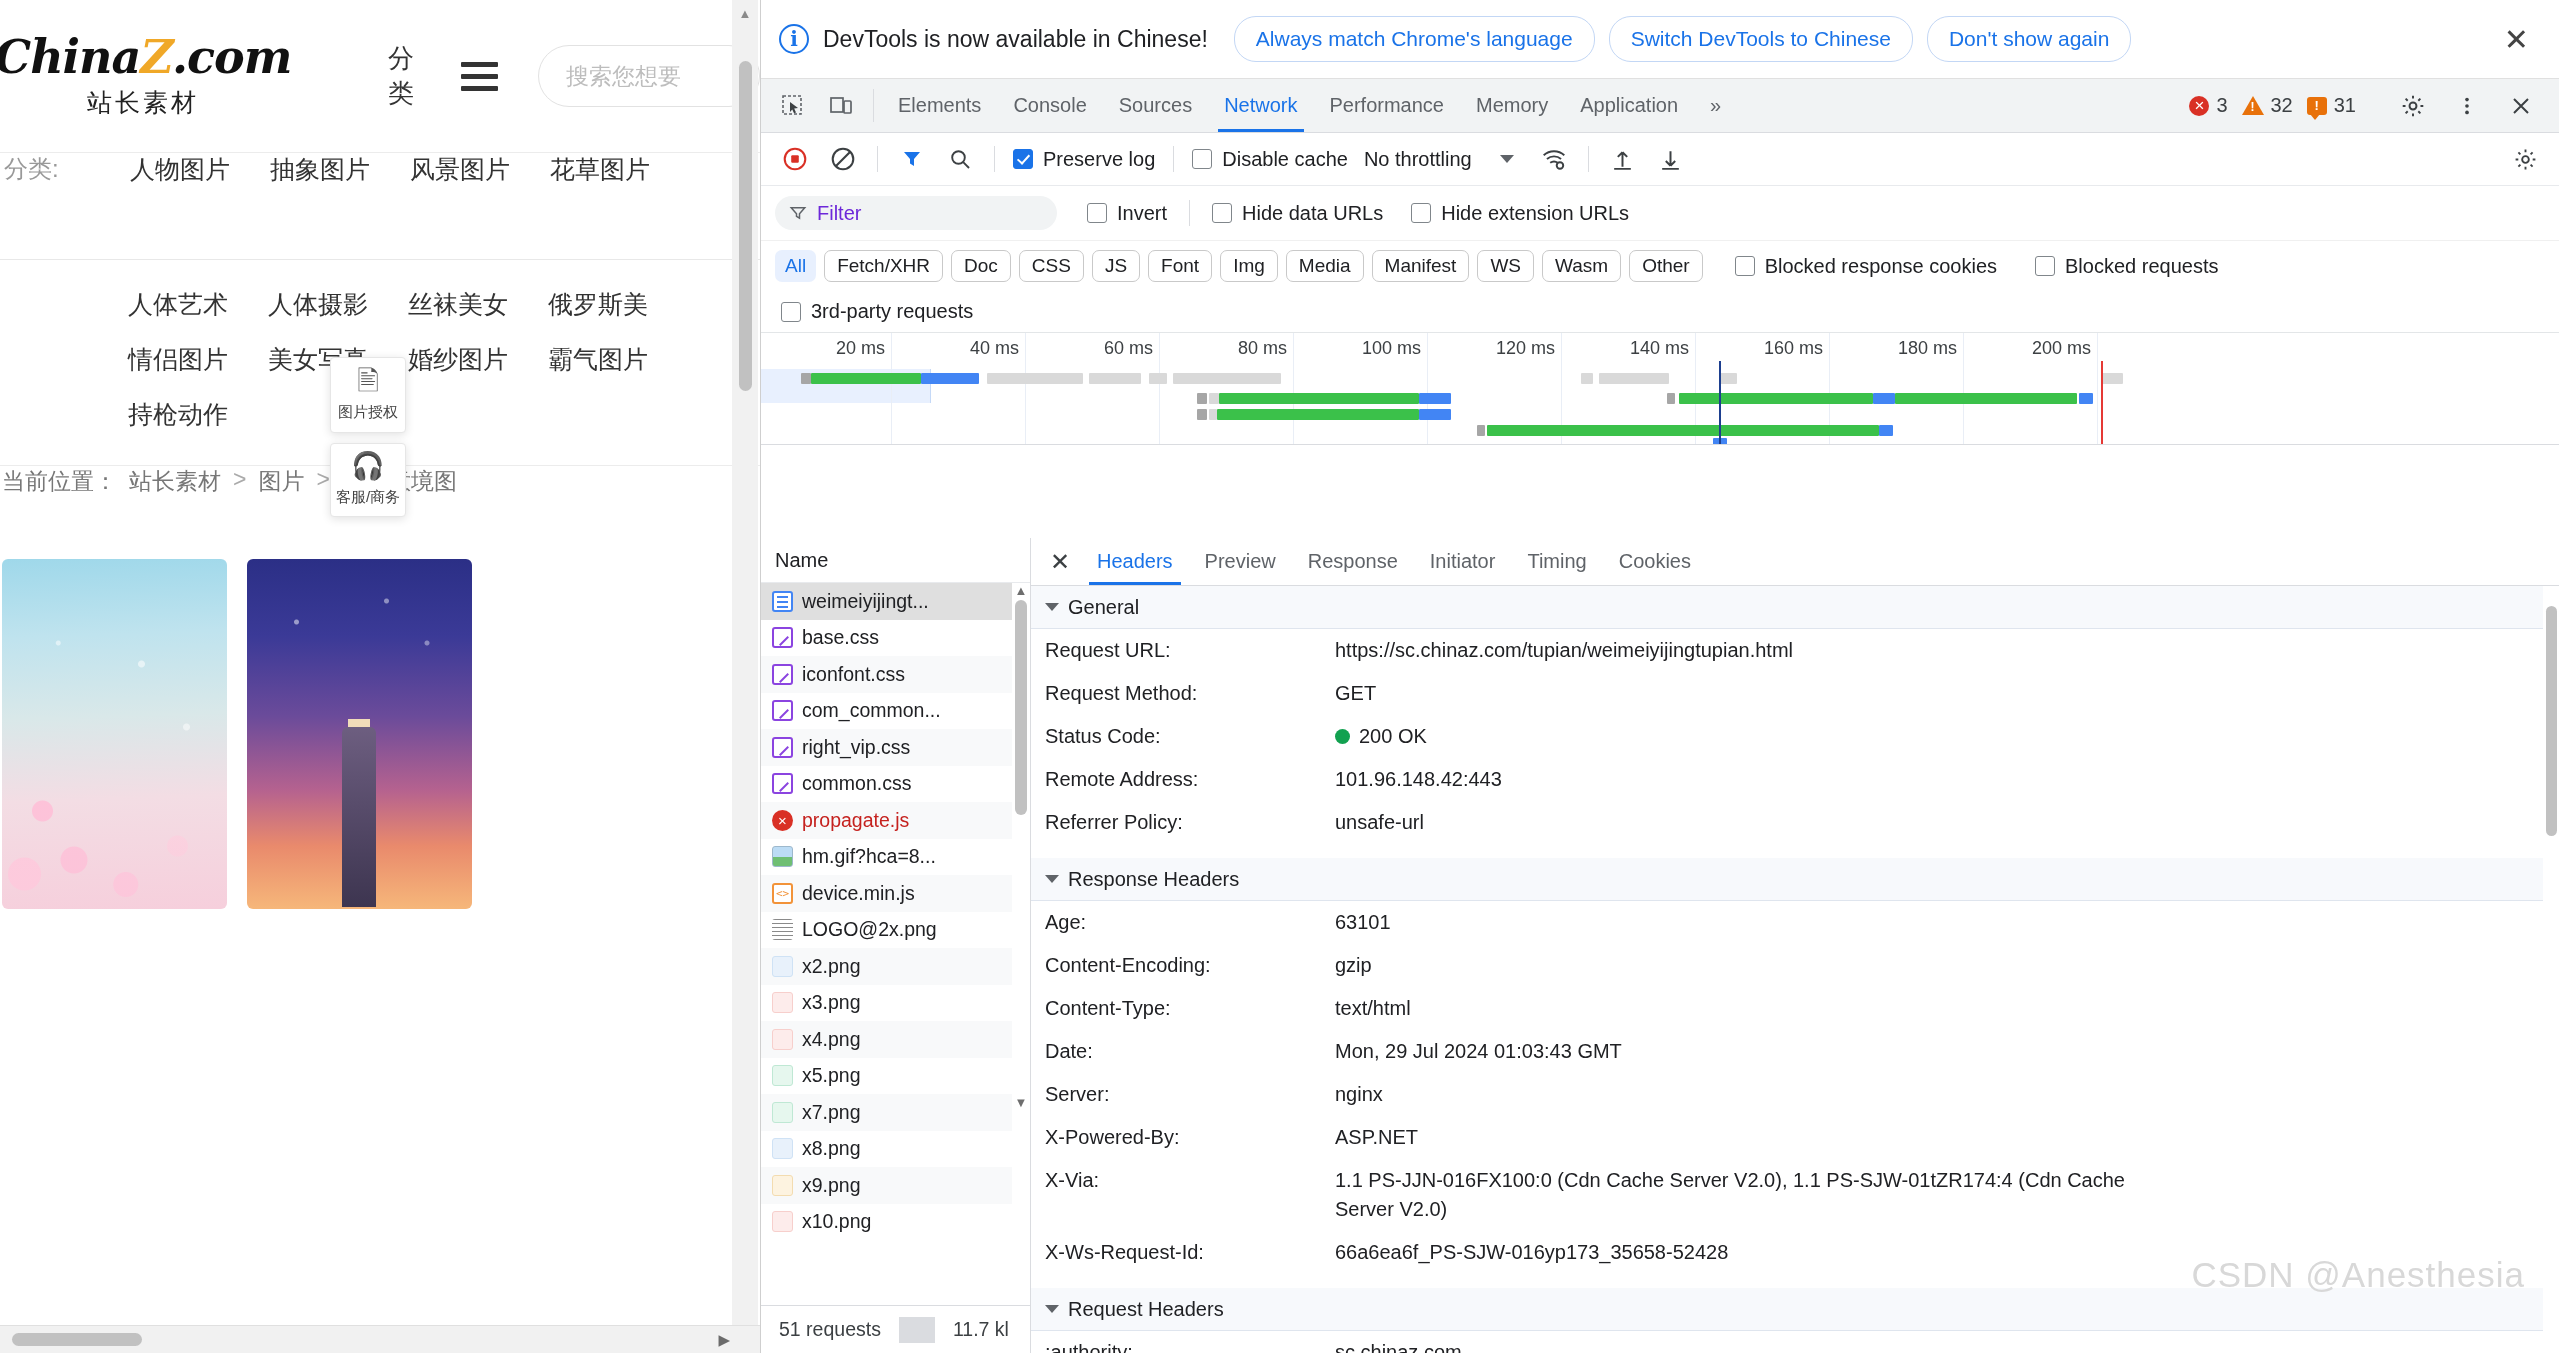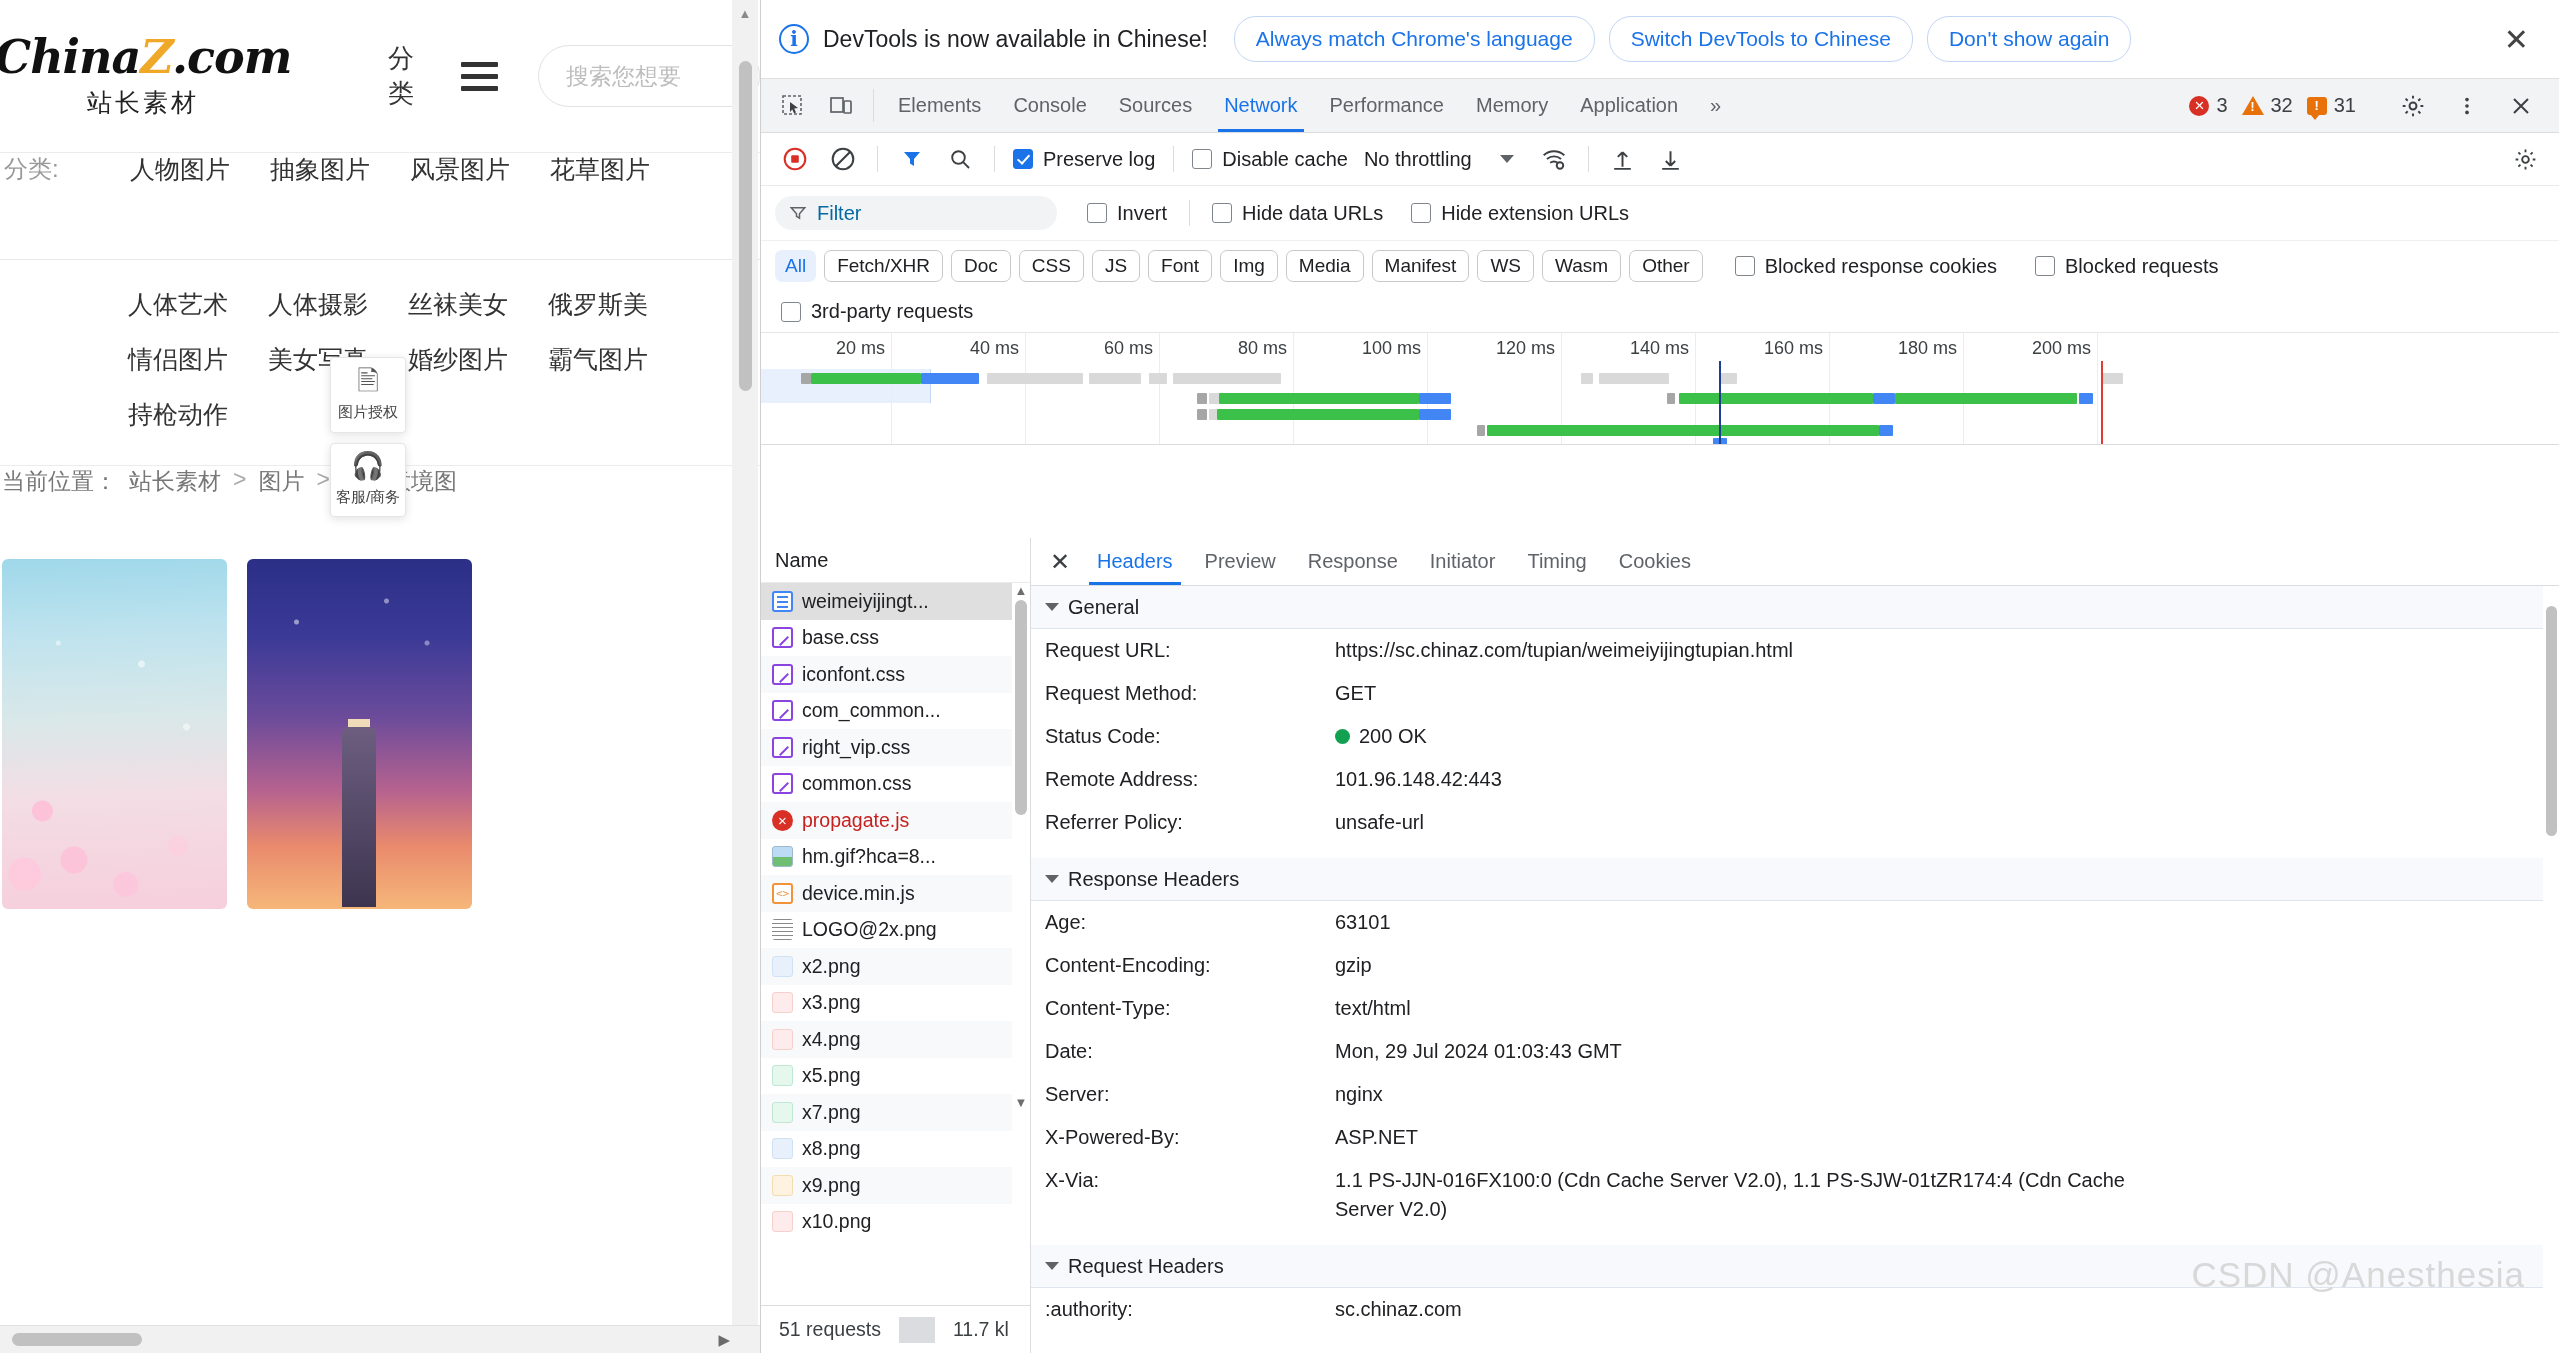--- a/index.html
+++ b/index.html
@@ -220,21 +220,21 @@
   .throttle { display: flex; align-items: center; gap: 28px; font-size: 20px; color: #202124; cursor: pointer; margin-left: 6px; }
   .caret-dn { width: 0;height:0;border-left:7px solid transparent;border-right:7px solid transparent;border-top:8px solid #5f6368; }
   .tb-right { margin-left: auto; display: flex; align-items: center; }
 
   .dt-filterbar {
     height: 55px; display: flex; align-items: center; padding: 0 14px; gap: 8px;
     border-bottom: 1px solid #f0f0f0; background: #fff;
   }
   .filter-input {
     width: 282px; height: 34px; background: #f1f3f4; border-radius: 18px;
-    display: flex; align-items: center; gap: 10px; padding: 0 14px; color: #0369a1; font-size: 20px;
+    display: flex; align-items: center; gap: 10px; padding: 0 14px; color: #6d28d9; font-size: 20px;
   }
   .vline { width: 1px; height: 26px; background: #dadce0; margin: 0 8px; }
 
   .dt-typebar {
     height: 50px; display: flex; align-items: center; padding: 0 14px; gap: 8px; background: #fff;
   }
   .chip {
     border: 1px solid #c9c9c9; border-radius: 7px; padding: 4px 12px;
     font-size: 19px; color: #202124; cursor: pointer; background: #fff; white-space: nowrap;
   }
@@ -818,20 +818,24 @@
           <div class="v">nginx</div>
         </div>
       <div class="kv">
           <div class="k">X-Powered-By:</div>
           <div class="v">ASP.NET</div>
         </div>
       <div class="kv">
           <div class="k">X-Via:</div>
           <div class="v" style="max-width:860px">1.1 PS-JJN-016FX100:0 (Cdn Cache Server V2.0), 1.1 PS-SJW-01tZR174:4 (Cdn Cache Server V2.0)</div>
         </div>
+      <div class="kv">
+          <div class="k">X-Ws-Request-Id:</div>
+          <div class="v">66a6ea6f_PS-SJW-016yp173_35658-52428</div>
+        </div>
 
       <div class="section-hdr" style="margin-top:14px">
         <span class="tri"></span>
         <span>Request Headers</span>
       </div>
       <div class="kv">
           <div class="k">:authority:</div>
           <div class="v">sc.chinaz.com</div>
         </div>
 

